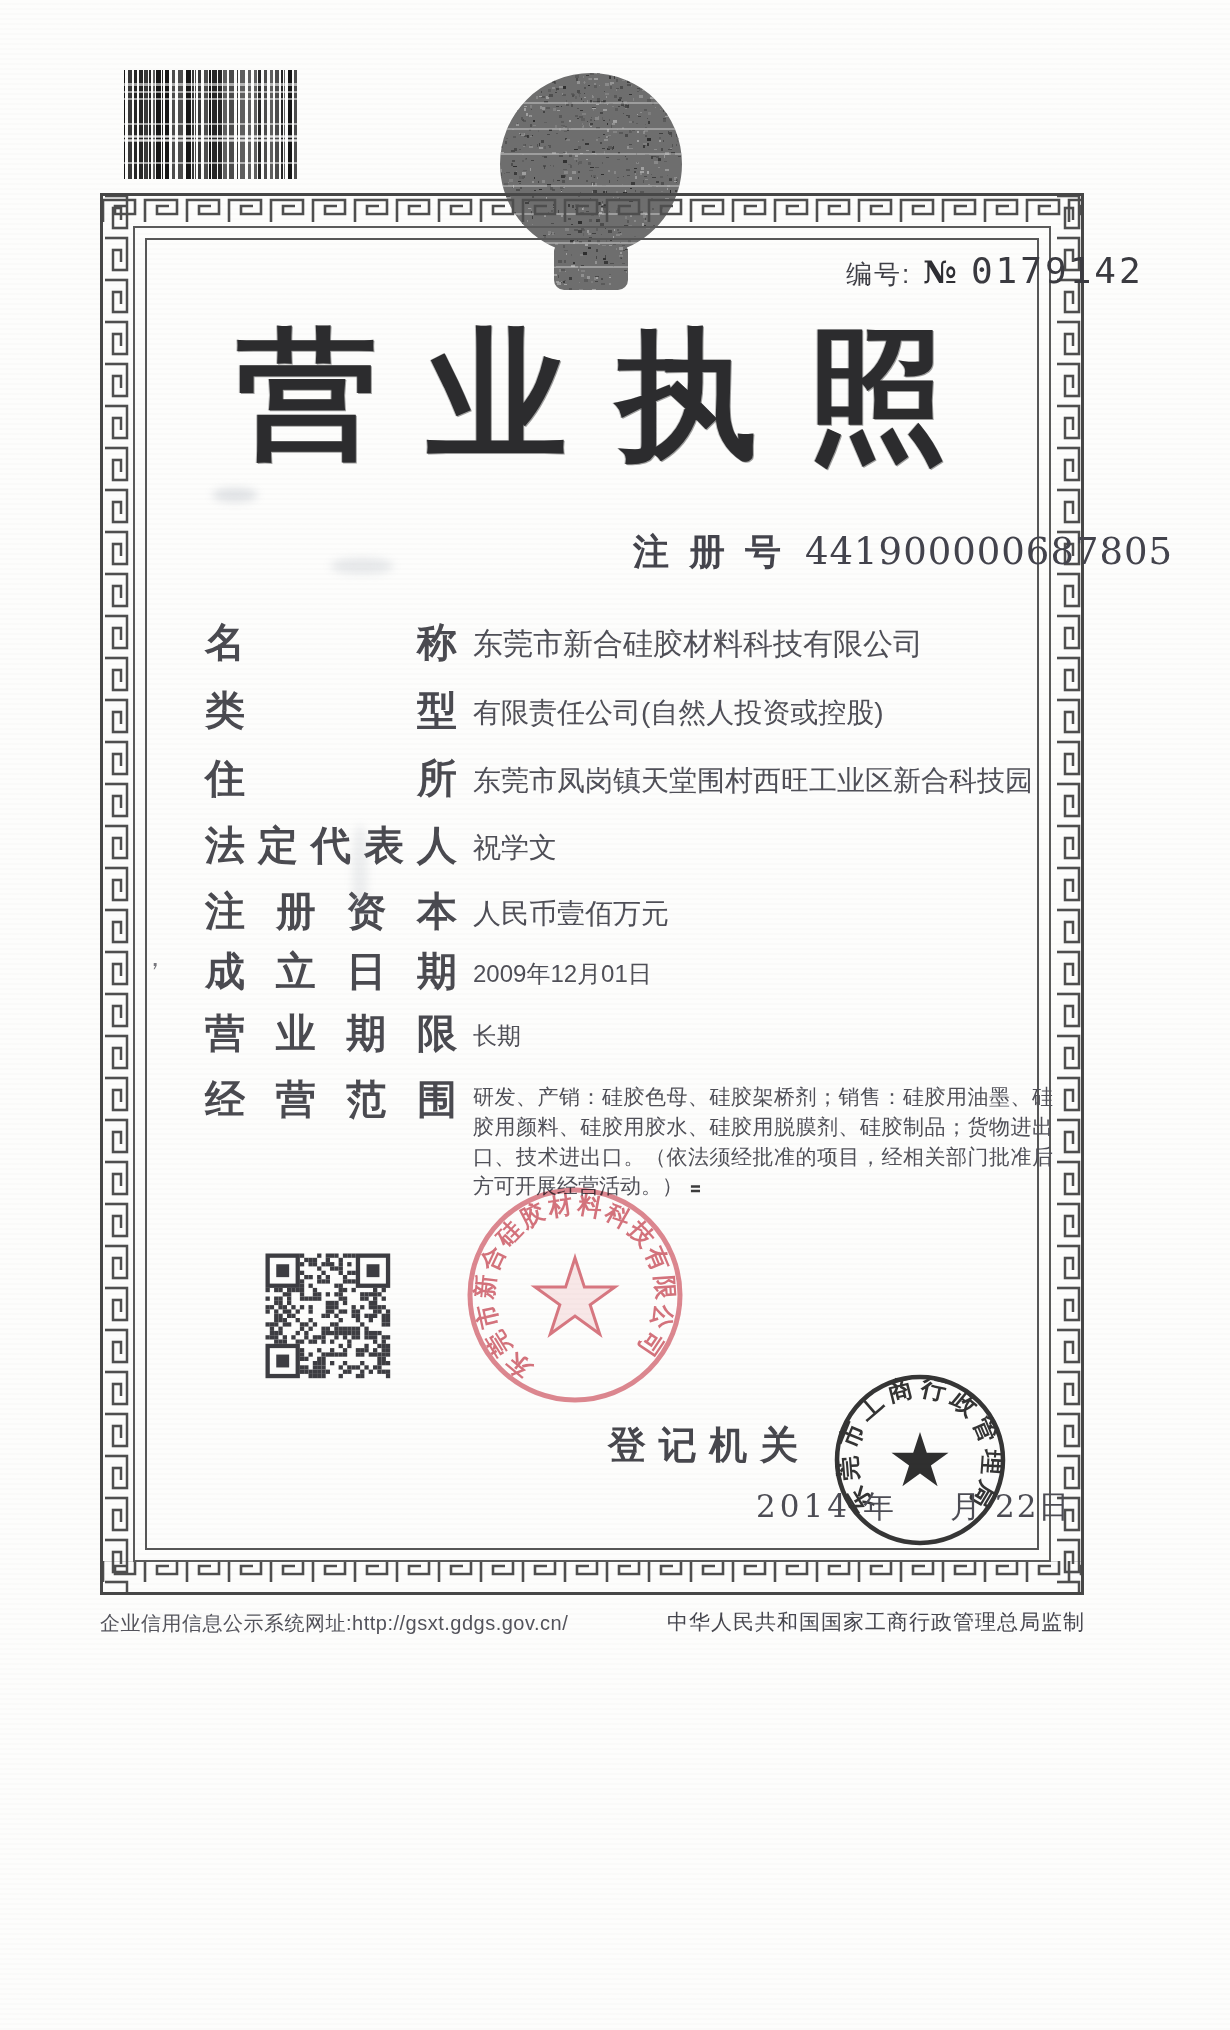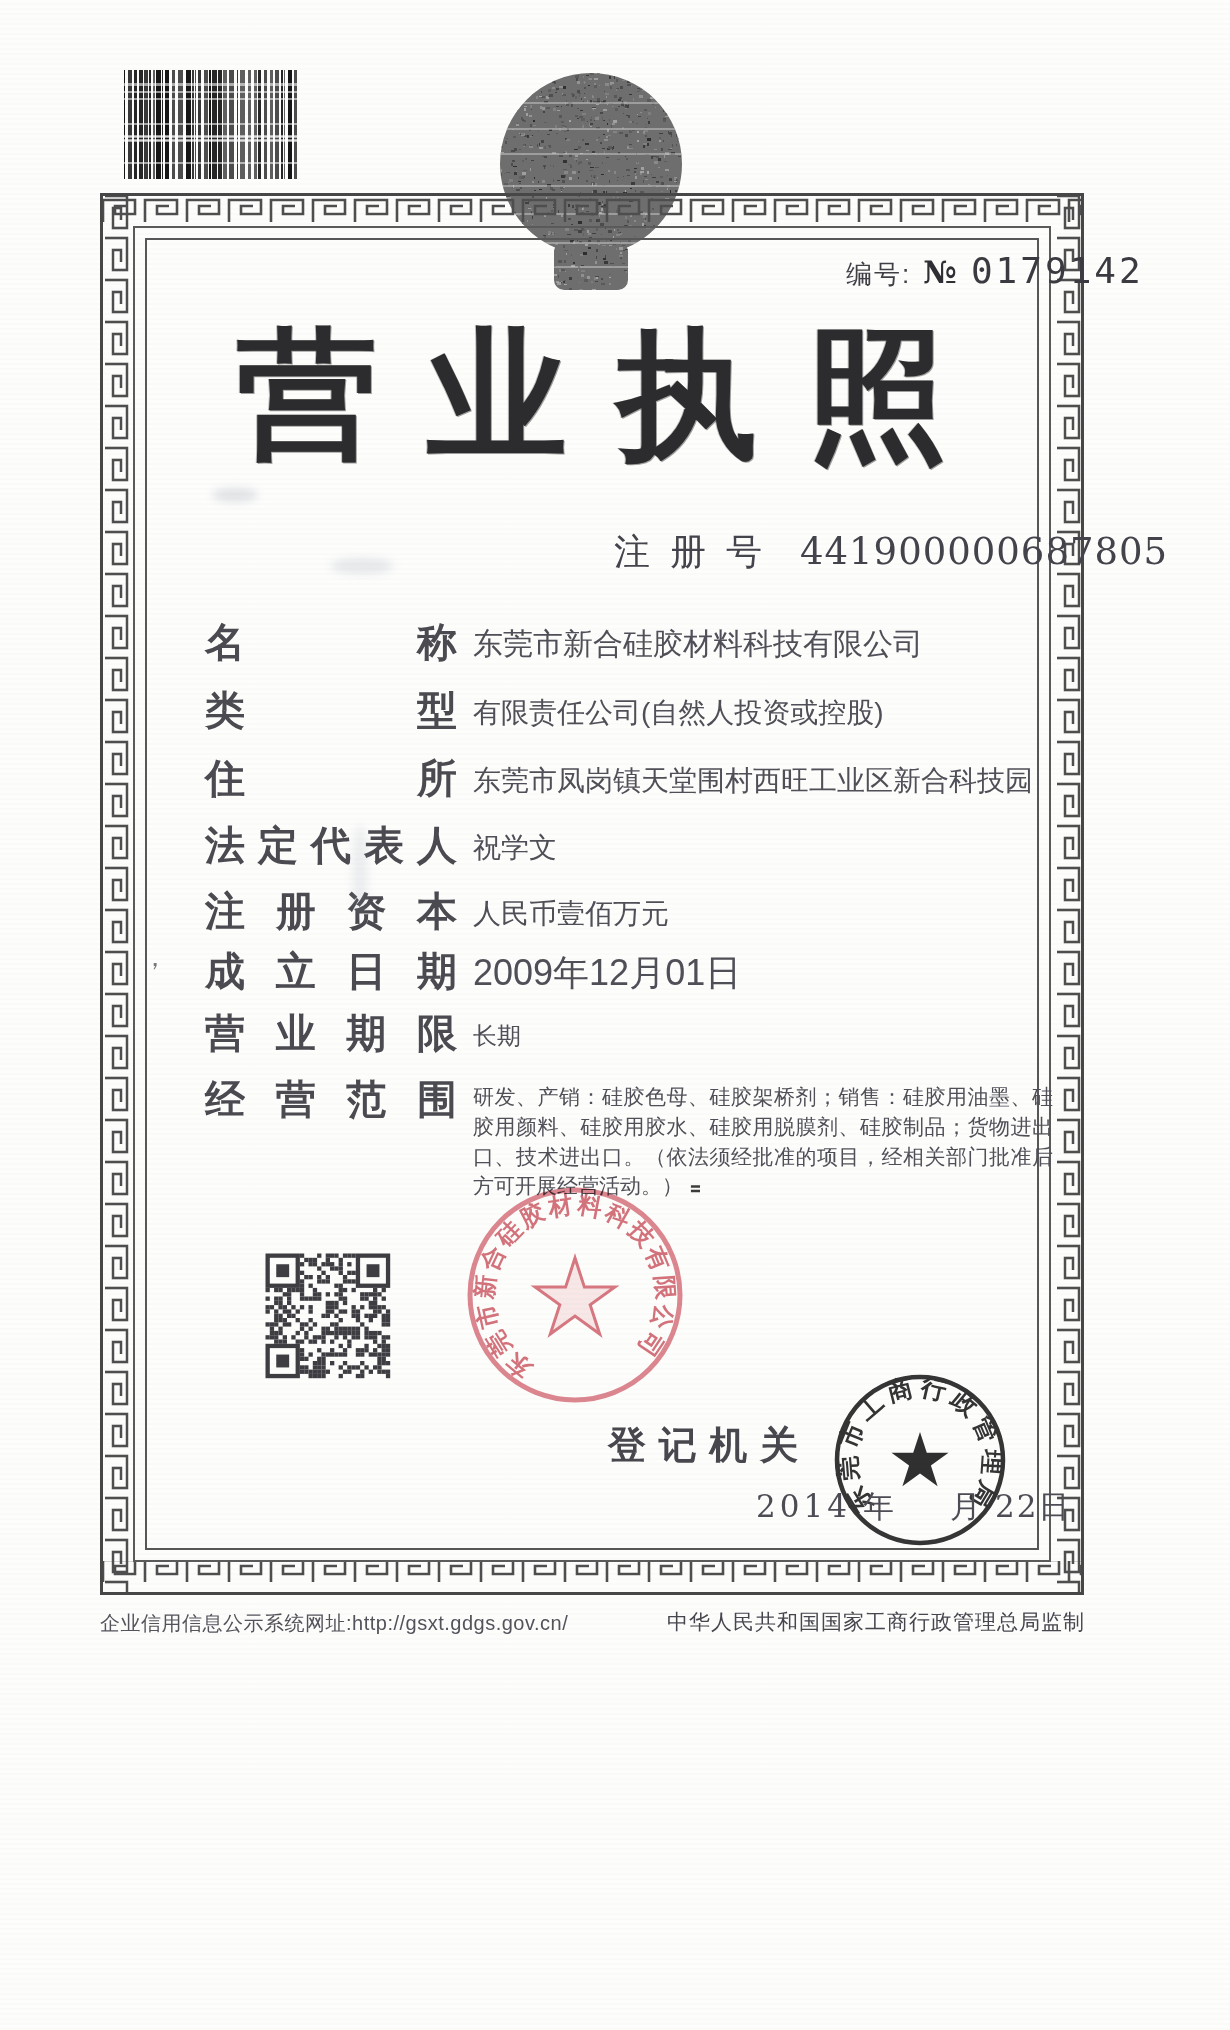--- a/index.html
+++ b/index.html
@@ -21,22 +21,22 @@
   #serial .no{font-family:"DejaVu Serif",serif;font-weight:bold;font-size:31px;margin:0 14px 0 12px;color:#2e2e33;}
   #serial .num{font-family:"DejaVu Sans Mono",monospace;font-size:36px;letter-spacing:3px;color:#3a3a40;}
 
   
   #title{left:100px;top:318px;width:984px;display:flex;justify-content:center;gap:50px;}
   #title span{font-size:140px;line-height:1.1;font-weight:900;color:#2c2c2e;
     text-shadow:1px 1px 0 rgba(45,45,45,.45),-1px 0 0 rgba(45,45,45,.3);}
 
   
   #regrow{left:614px;top:528px;display:flex;align-items:baseline;}
-  #regrow .lbl{font-size:36px;font-weight:400;letter-spacing:20px;color:#44444c;}
-  #regrow .num{font-family:"DejaVu Serif",serif;font-size:37px;color:#43434c;margin-left:18px;letter-spacing:1px;}
+  #regrow .lbl{font-size:36px;font-weight:700;letter-spacing:20px;color:#44444c;margin-left:19px;}
+  #regrow .num{font-family:"DejaVu Serif",serif;font-size:37px;color:#43434c;margin-left:4px;letter-spacing:1px;}
 
   
   .field-row{position:absolute;left:205px;display:flex;align-items:center;}
   .field-label{width:252px;display:flex;justify-content:space-between;flex:none;}
   .field-label span{font-size:40px;font-weight:600;color:#4a4a50;}
   .field-value{margin-left:16px;color:#4f4f57;padding-top:4px;}
   .scope .field-value{width:580px;text-align:justify;line-height:1.42;padding-top:10px;}
   .scope{align-items:flex-start;}
 
   
@@ -1164,21 +1164,21 @@
         </div>
         <div class="field-value" style="font-size: 28px;">人民币壹佰万元</div>
       </div>
       <div class="field-row" style="top: 944px;">
         <div class="field-label">
           <span>成</span>
           <span>立</span>
           <span>日</span>
           <span>期</span>
         </div>
-        <div class="field-value" style="font-size: 36px;">2009年12月01日</div>
+        <div class="field-value" style="font-size: 24px;">2009年12月01日</div>
       </div>
       <div class="field-row" style="top: 1006px;">
         <div class="field-label">
           <span>营</span>
           <span>业</span>
           <span>期</span>
           <span>限</span>
         </div>
         <div class="field-value" style="font-size: 24px;">长期</div>
       </div>

